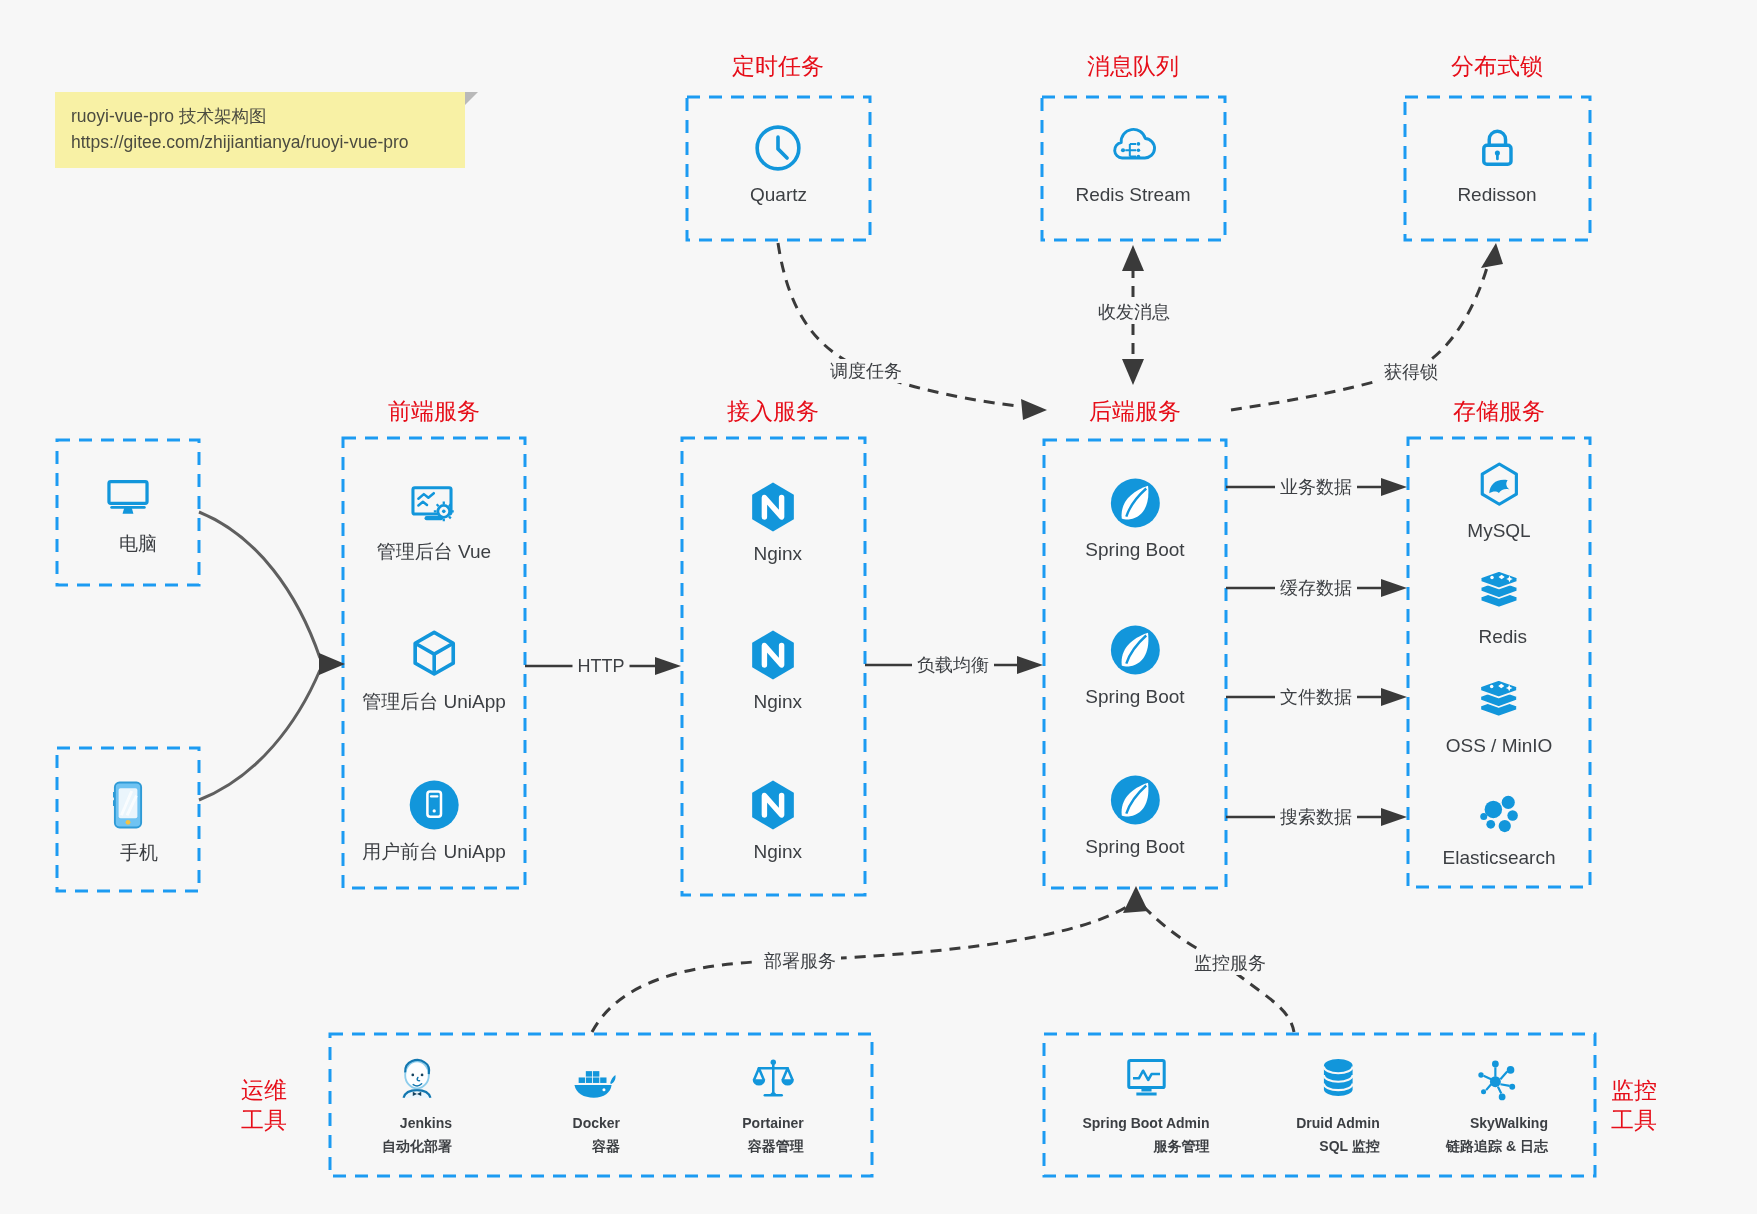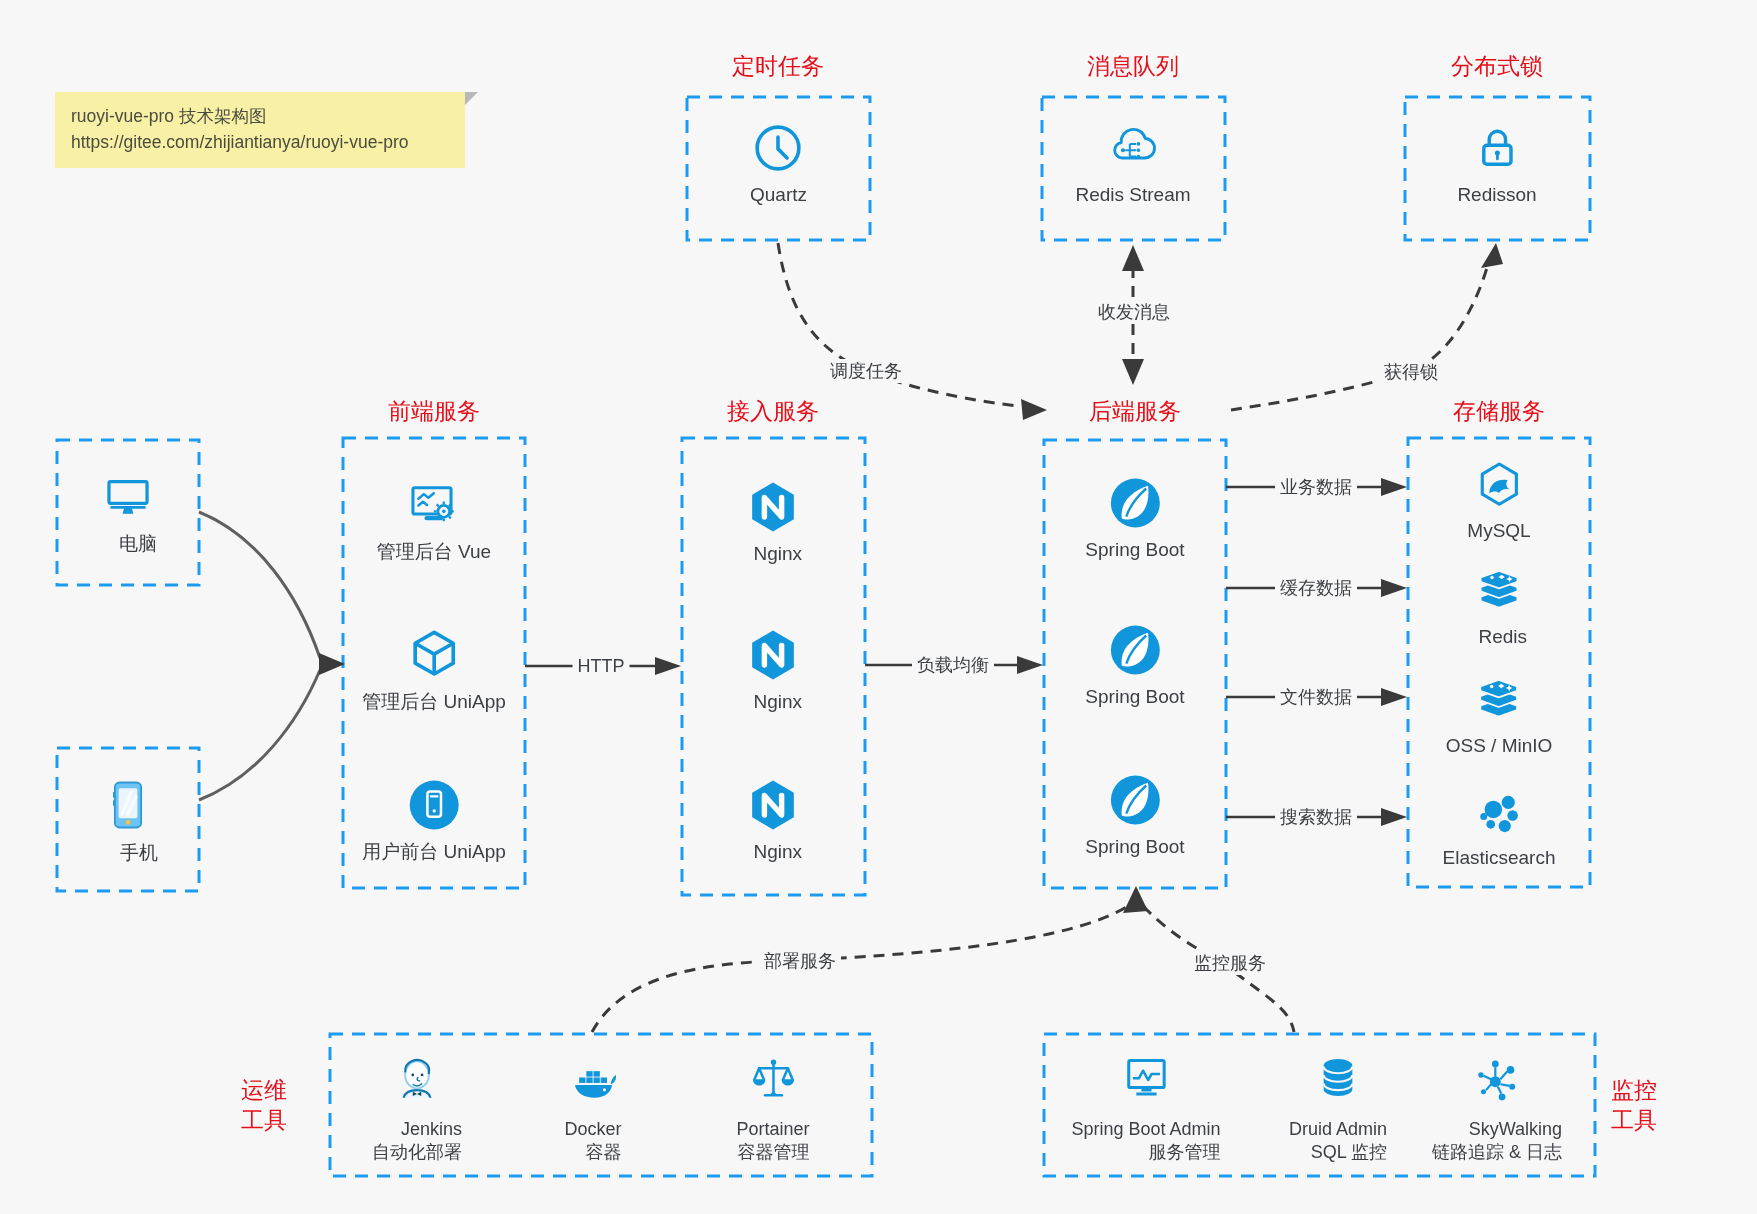--- a/index.html
+++ b/index.html
@@ -12,21 +12,21 @@
   .note::after{content:"";position:absolute;top:0;right:-13px;width:0;height:0;
         border-top:13px solid #b9b9b9;border-right:13px solid transparent;}
 
   .gt{position:absolute;transform:translate(-50%,-50%);font-size:23px;font-weight:normal;
       color:#e60e19;white-space:nowrap;}
   .gt.side{text-align:center;line-height:30px;}
 
   .node{position:absolute;transform:translateX(-50%);text-align:right;}
   .node .ic{display:block;margin:0 auto;}
   .node .nl{margin-top:6px;font-size:19px;color:#3c3f43;white-space:nowrap;line-height:24px;}
-  .node2 .nl{margin-top:11px;font-size:18px;line-height:23px;}
+  .node2 .nl{margin-top:5px;font-size:14px;line-height:23px;font-weight:bold;}
 
   .el{position:absolute;transform:translate(-50%,-50%);background:#f7f7f7;padding:0 5px;
       font-size:18px;color:#3c3f43;white-space:nowrap;}
 </style>
 </head>
 <body>
 
 <div class="stage">
 
   <svg class="overlay" viewBox="0 0 1757 1214">

